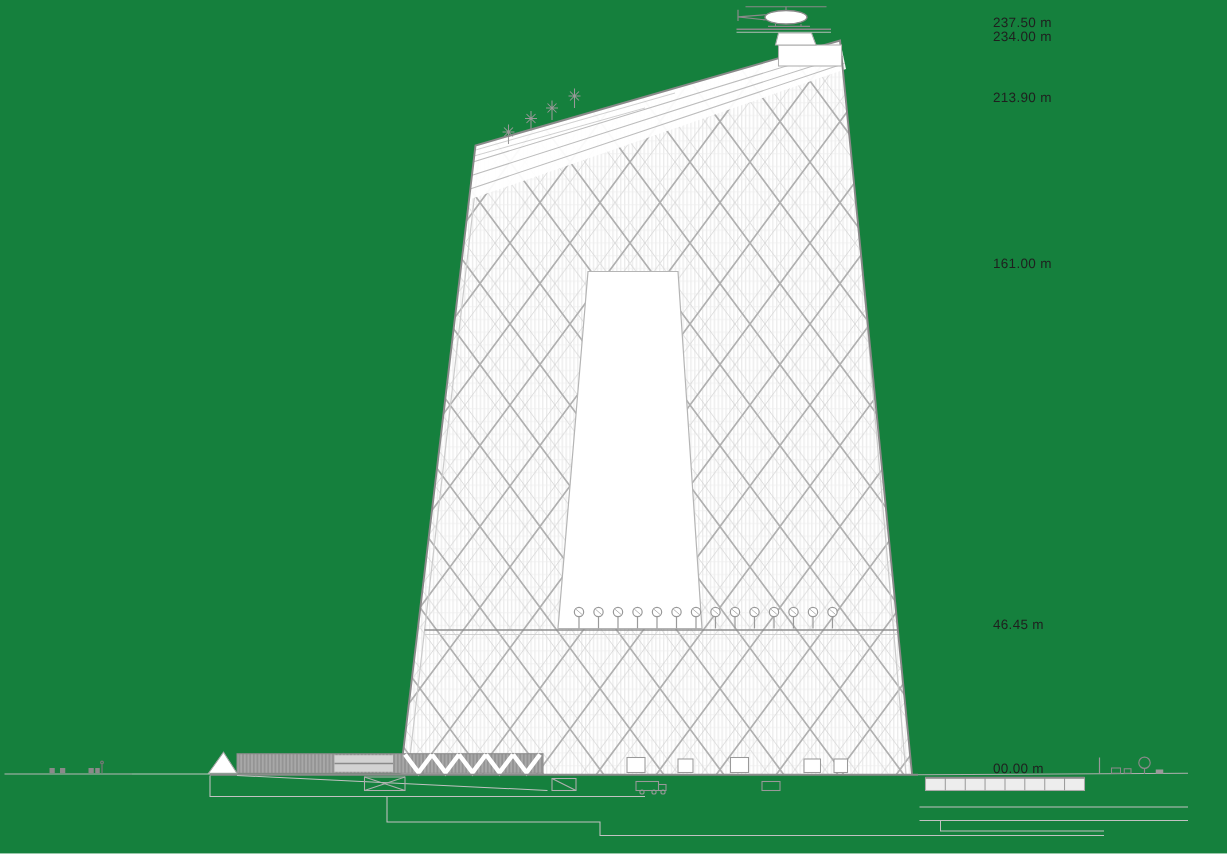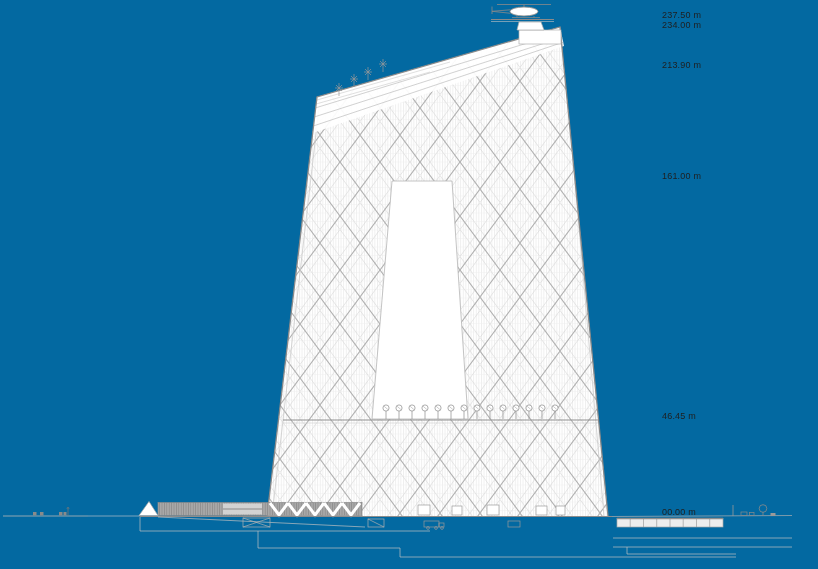--- a/index.html
+++ b/index.html
@@ -1,19 +1,19 @@
 <!DOCTYPE html>
 <html><head>
 <meta charset="utf-8">
 <style>
   html,body{margin:0;padding:0;background:#ffffff;}
   .stage{
     position:relative;
     width:818px;height:569px;
-    background:#0369a1;
+    background:#15803d;
     overflow:hidden;
     font-family:"Liberation Sans", sans-serif;
   }
   svg{display:block;}
   text.hlabel{
     font-family:"Liberation Sans", sans-serif;
     font-size:9px;
     fill:#1f1f1f;
     letter-spacing:0.2px;
   }

